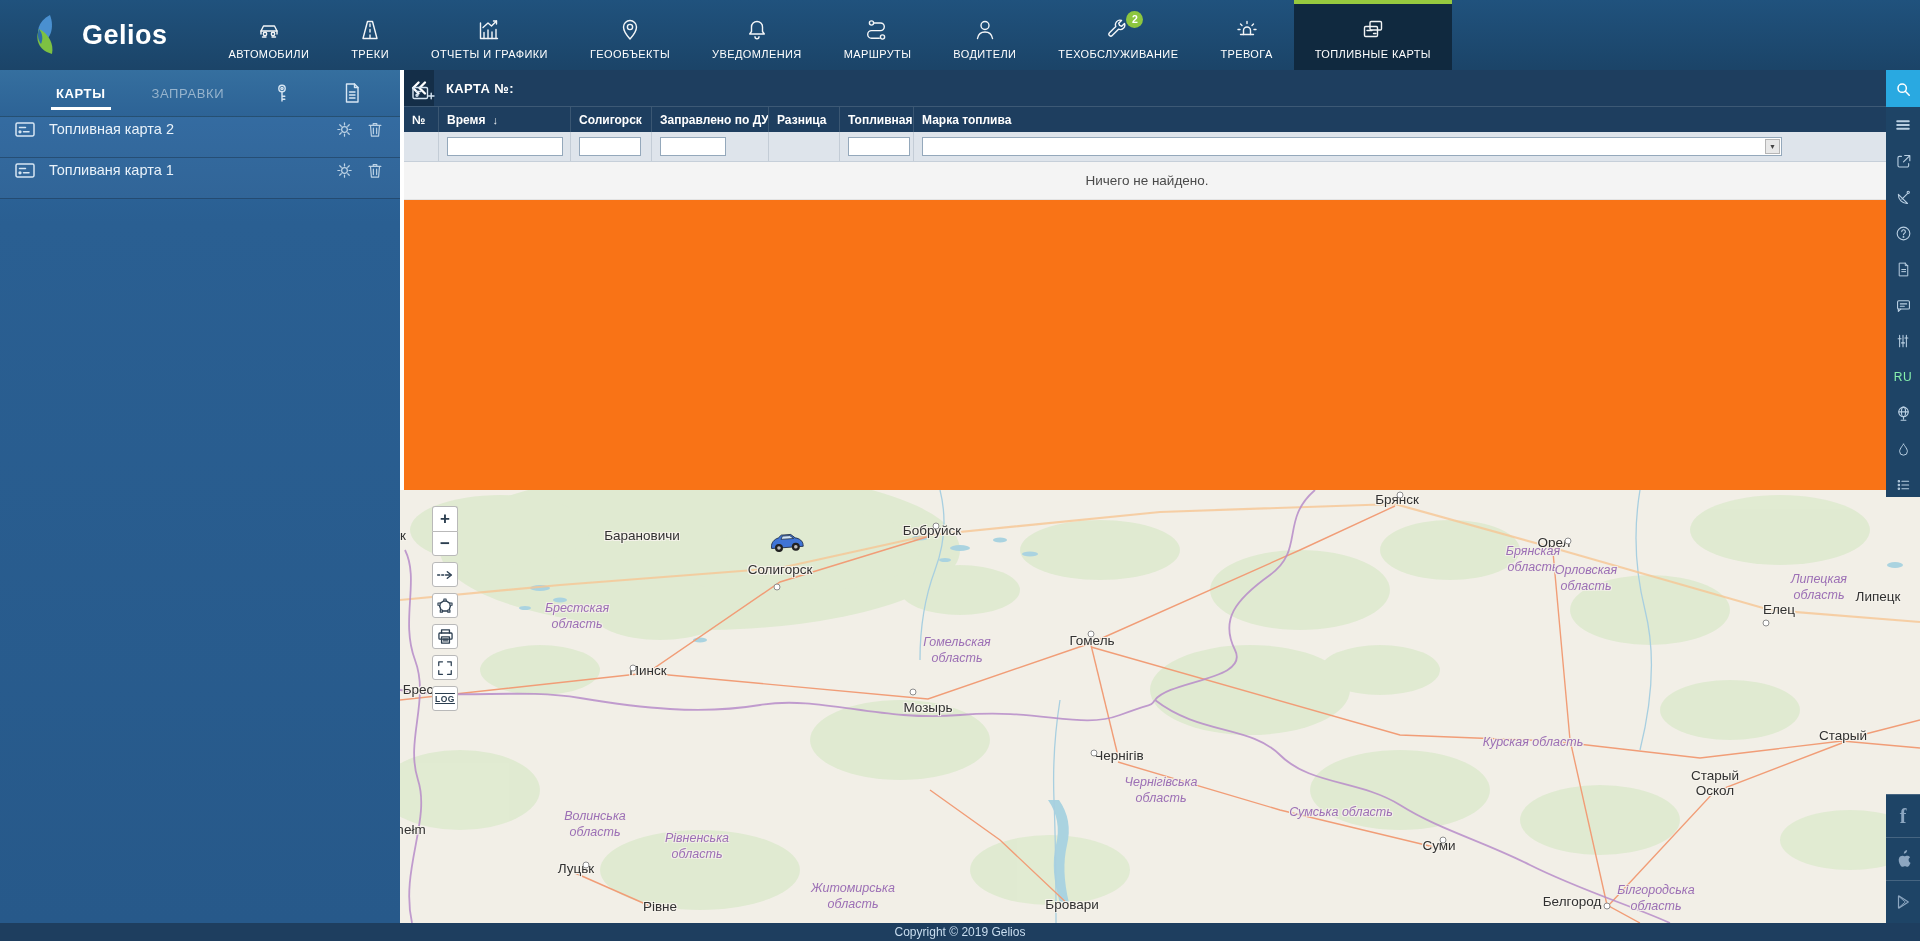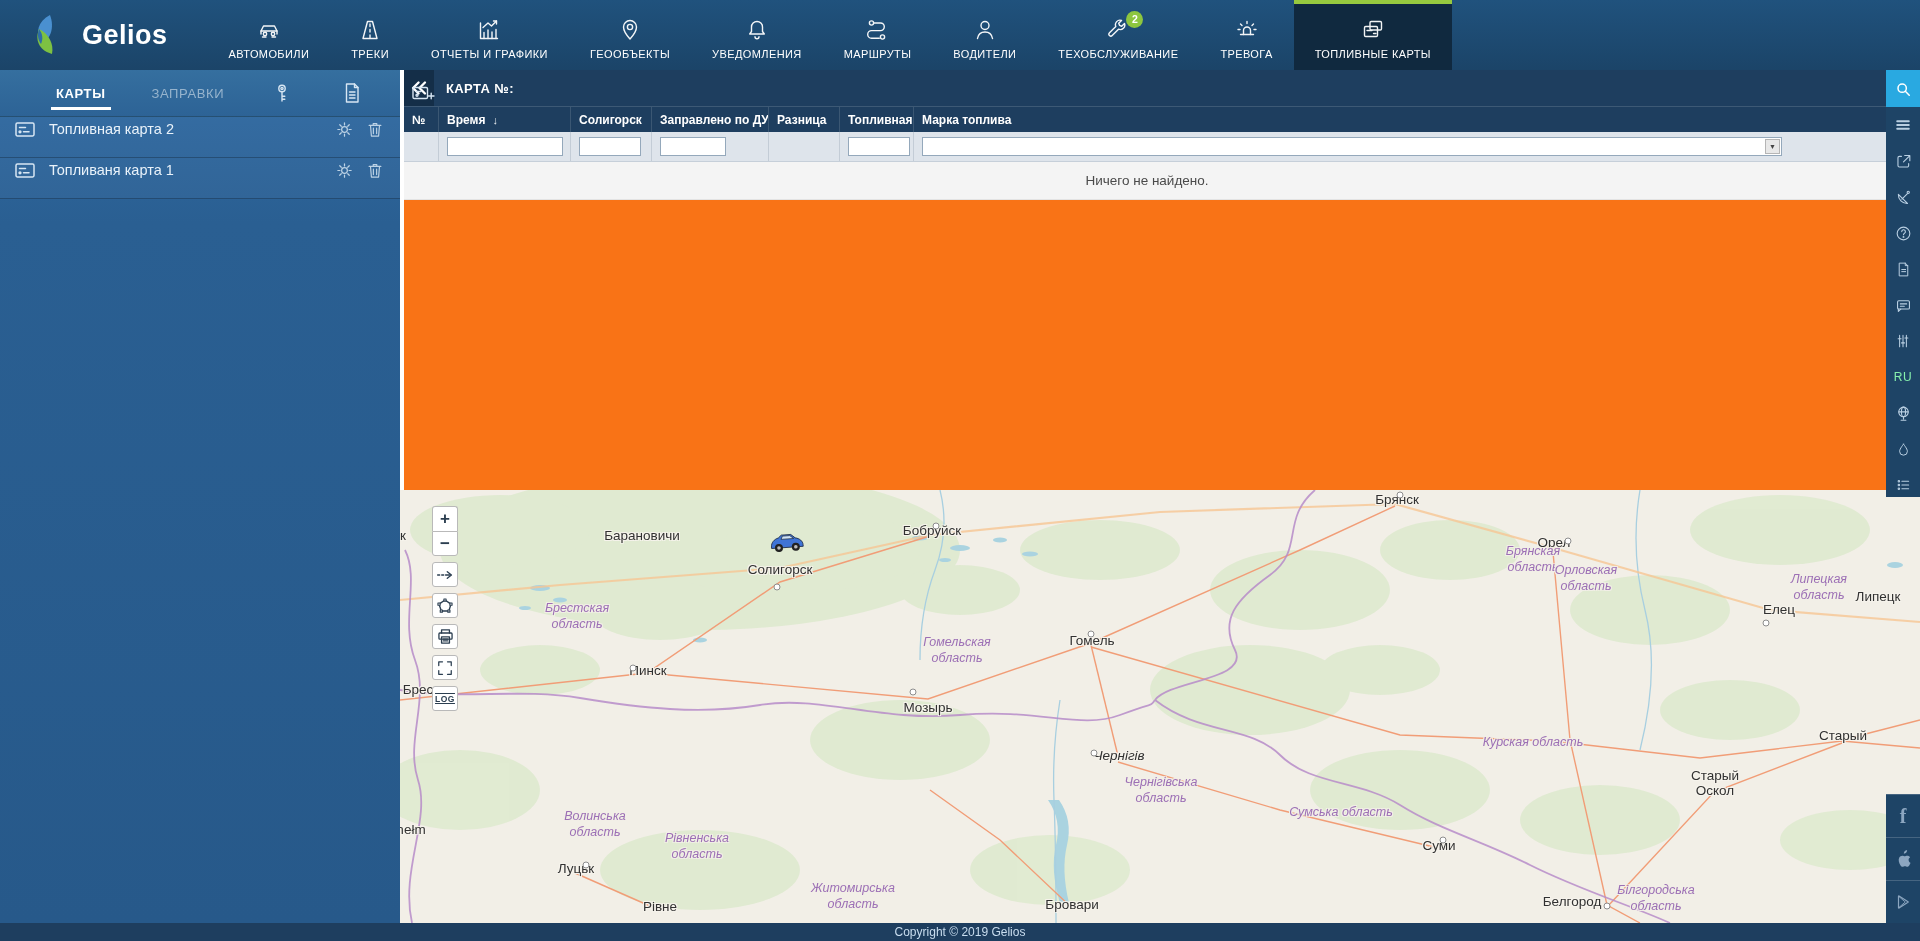--- a/index.html
+++ b/index.html
@@ -413,21 +413,21 @@
         <span class="map-city" style="left: 1154px; top: 60px;">Орел</span>
         <i class="map-dot" style="left: 1168px; top: 51px;"></i>
         <span class="map-city" style="left: 380px; top: 87px;">Солигорск</span>
         <i class="map-dot" style="left: 377px; top: 97px;"></i>
         <span class="map-city" style="left: 692px; top: 158px;">Гомель</span>
         <i class="map-dot" style="left: 691px; top: 144px;"></i>
         <span class="map-city" style="left: 248px; top: 188px;">Пинск</span>
         <i class="map-dot" style="left: 233px; top: 178px;"></i>
         <span class="map-city" style="left: 528px; top: 214px; margin-top: 11px;">Мозырь</span>
         <i class="map-dot" style="left: 513px; top: 202px;"></i>
-        <span class="map-city" style="left: 719px; top: 273px; font-style: italic;">Чернігів</span>
+        <span class="map-city" style="left: 719px; top: 273px;">Чернігів</span>
         <i class="map-dot" style="left: 694px; top: 263px;"></i>
         <span class="map-city" style="left: 1443px; top: 253px;">Старый</span>
         <span class="map-city" style="left: 1315px; top: 308px;">Старый
 Оскол</span>
         <span class="map-city" style="left: 1039px; top: 363px;">Суми</span>
         <i class="map-dot" style="left: 1043px; top: 350px;"></i>
         <span class="map-city" style="left: 176px; top: 386px;">Луцьк</span>
         <i class="map-dot" style="left: 186px; top: 375px;"></i>
         <span class="map-city" style="left: 260px; top: 424px;">Рівне</span>
         <span class="map-city" style="left: 672px; top: 422px;">Бровари</span>

